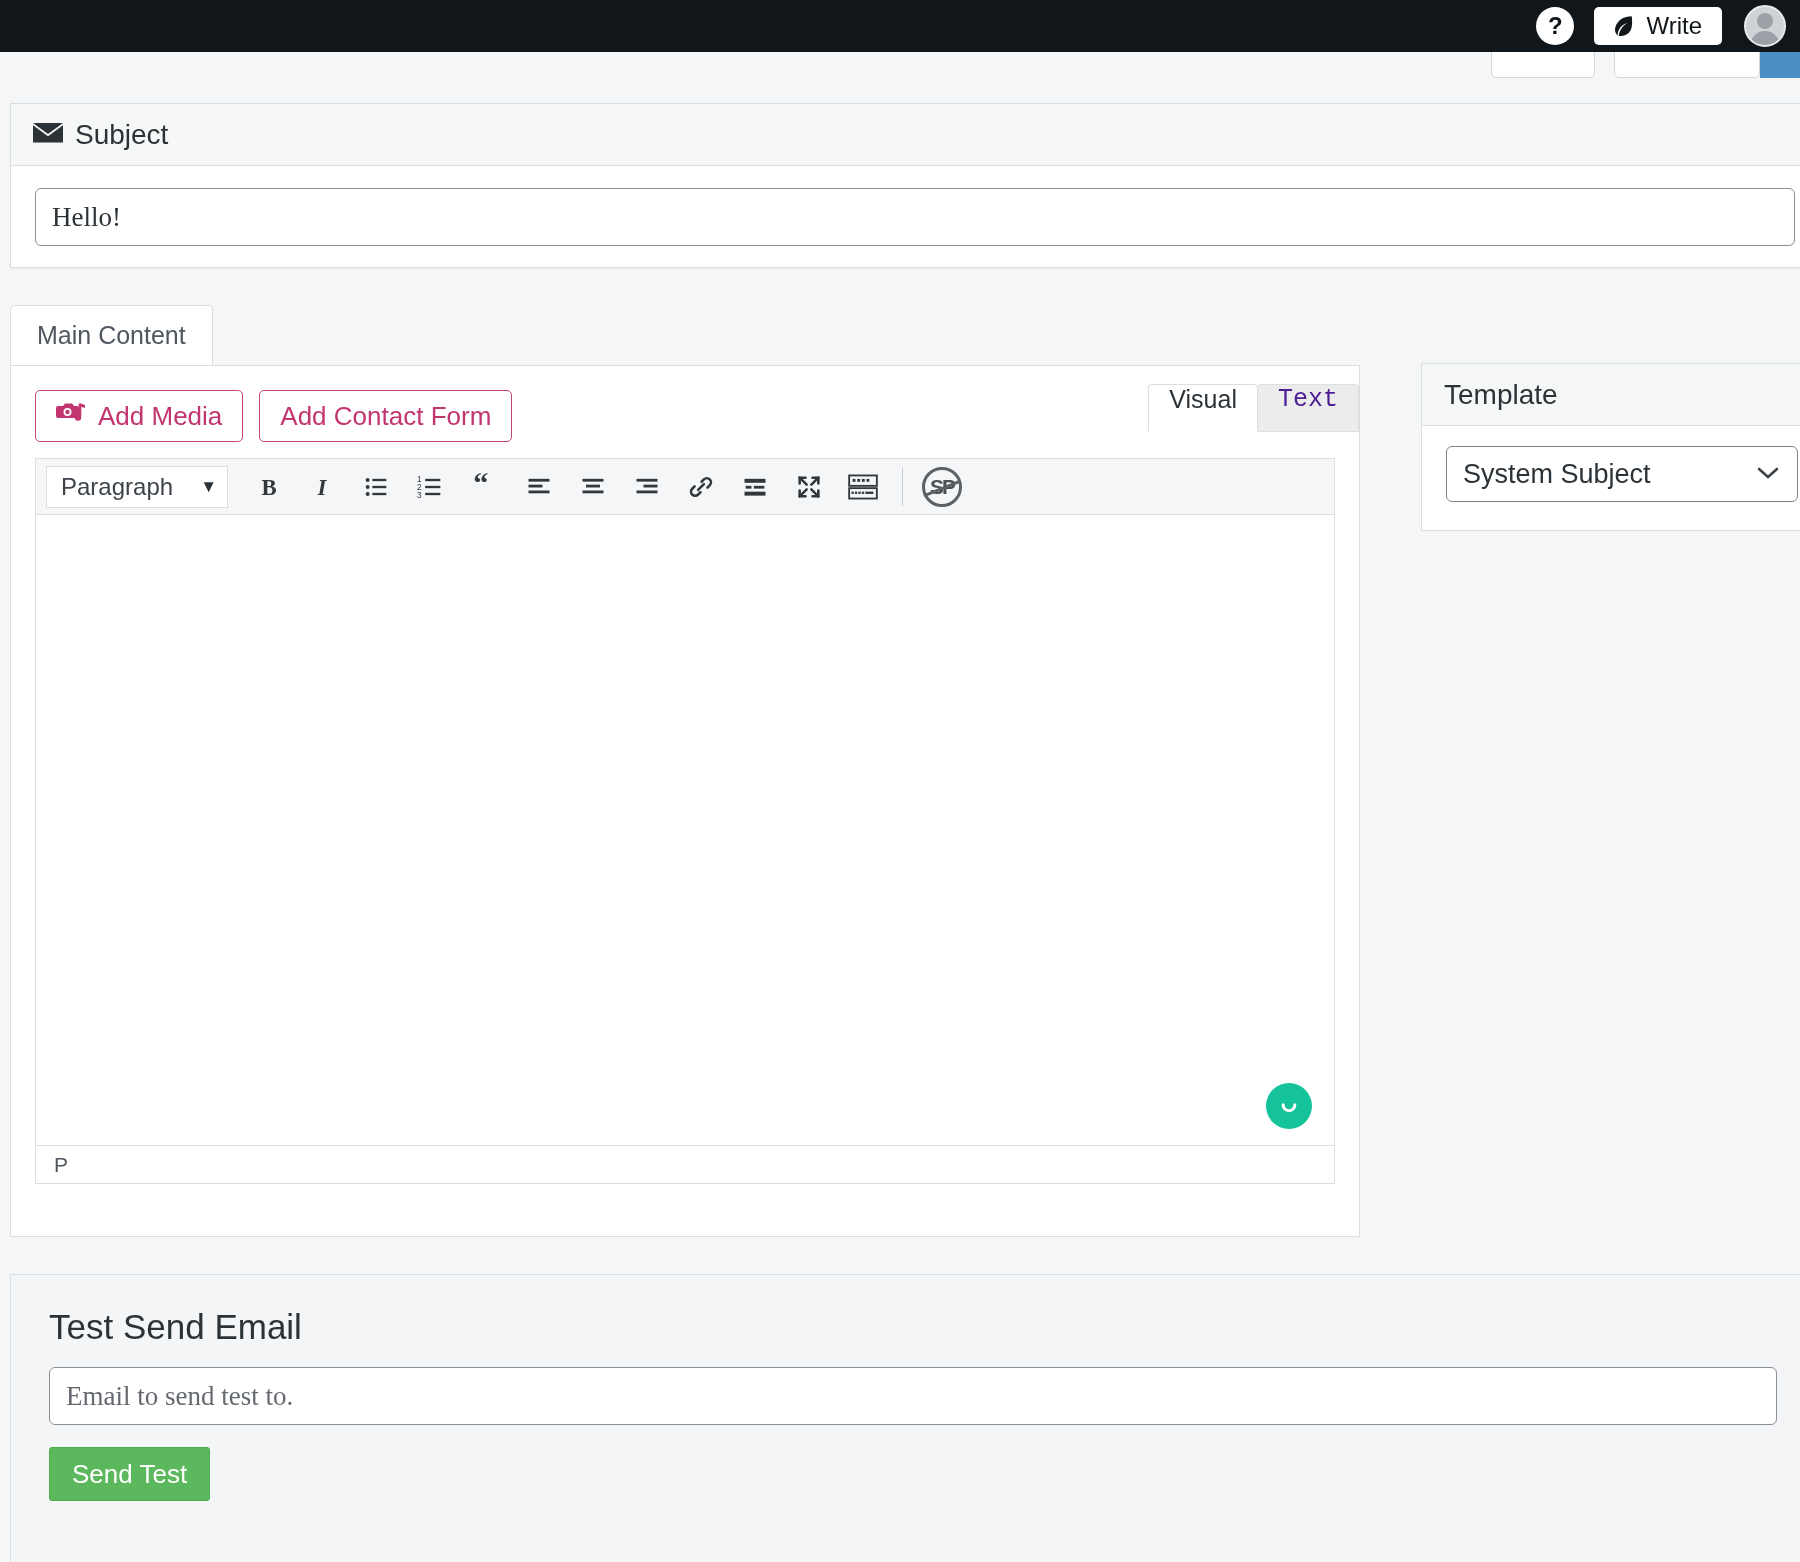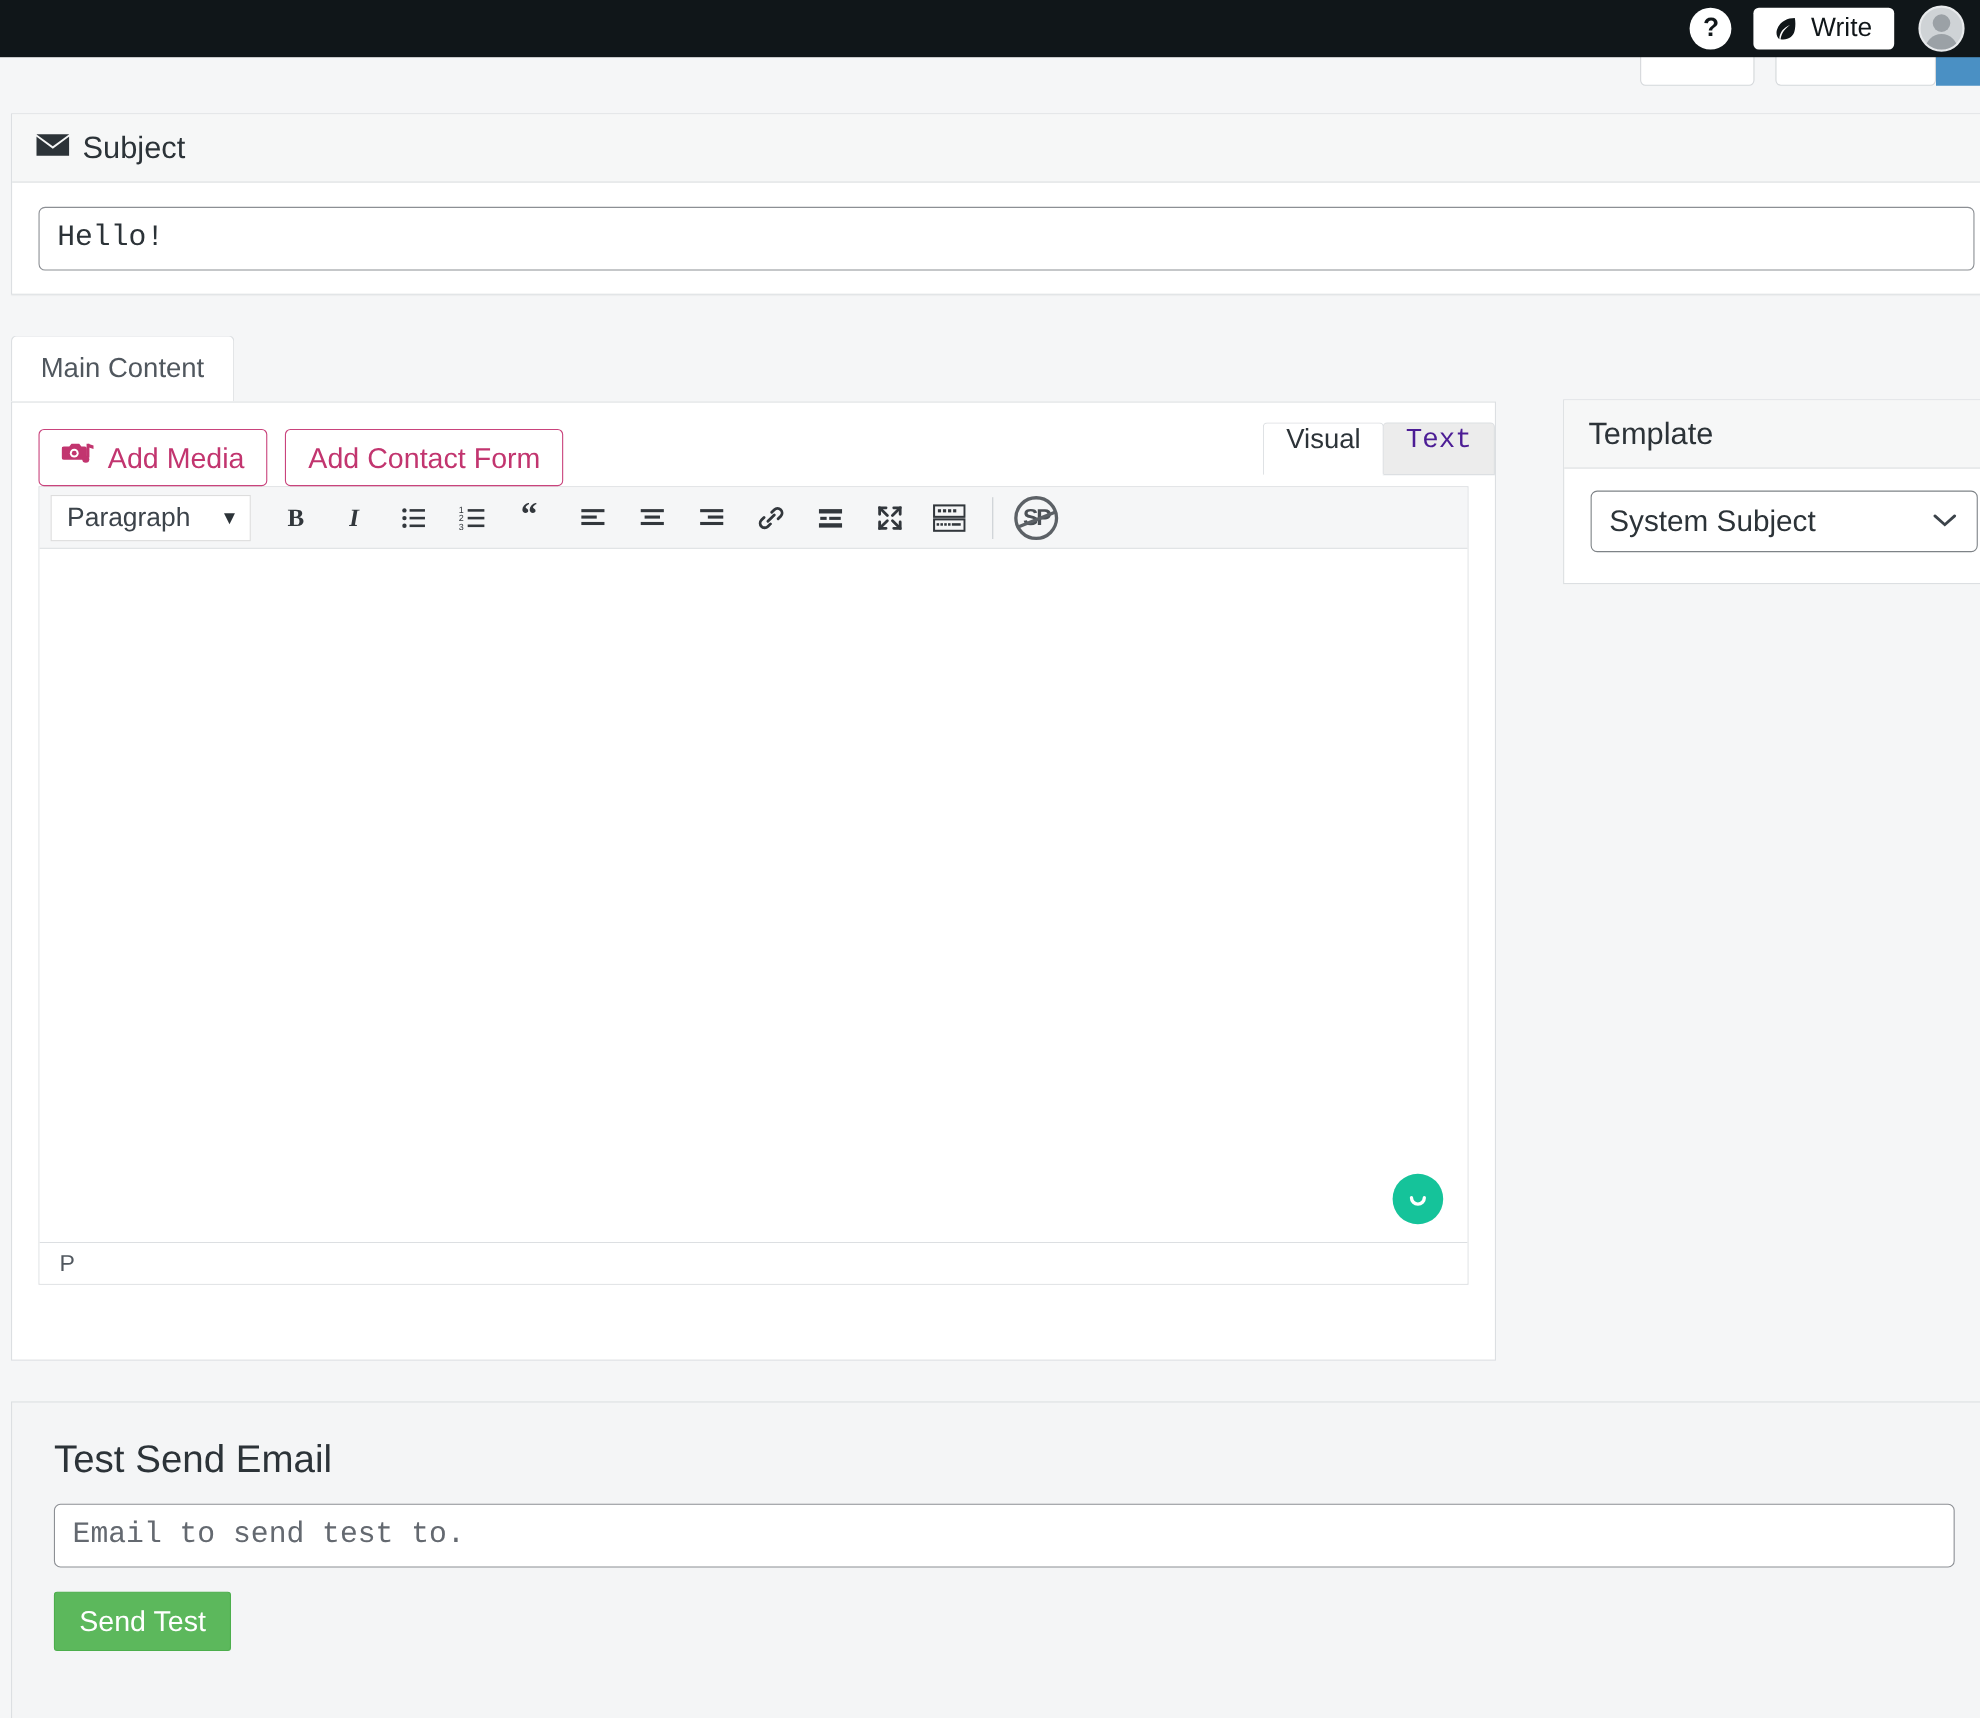--- a/index.html
+++ b/index.html
@@ -81,21 +81,21 @@
     display: flex; align-items: center; padding: 0 22px;
     gap: 12px;
   }
   .postbox-title { font-size: 28px; color: #2c3338; }
   .postbox-body { padding: 22px 24px; }
   .text-input {
     width: 100%; height: 58px;
     border: 1px solid #8c8f94; border-radius: 6px;
     background: #fff; font-size: 27px; color: #2c3338;
     padding: 0 16px;
-    font-family: Liberation Mono, monospace;
+    font-family: Liberation Serif, serif;
     outline: none;
   }
   .text-input::placeholder { color: #646970; }
   #subject-input { width: 1760px; }
 
   
   .tab-strip { position: absolute; left: 10px; top: 305px; height: 60px; }
   .tab {
     height: 60px; padding: 0 26px;
     display: inline-flex; align-items: center;
@@ -126,21 +126,21 @@
   .vt-tab {
     height: 48px; padding: 0 20px;
     display: inline-flex; align-items: flex-start;
     font-size: 25px; border: 1px solid #dcdfe2;
     border-radius: 4px 4px 0 0; color: #50575e;
   }
   .vt-tab.active { background: #fff; border-bottom-color: #fff; color: #2c3338; position: relative; z-index: 2; }
   .vt-tab.inactive { background: #ececec; color: #4c1d95; margin-left: -1px; font-family: Liberation Mono, monospace; }
 
   .mce-wrap {
-    margin-top: 0;
+    margin-top: 16px;
     border: 1px solid #dcdfe2;
     background: #fff;
   }
   .mce-toolbar {
     height: 56px; background: #f5f6f7;
     border-bottom: 1px solid #dcdfe2;
     display: flex; align-items: center; gap: 4px; padding: 0 10px;
   }
   .mce-select {
     width: 182px; height: 42px; background: #fff;

